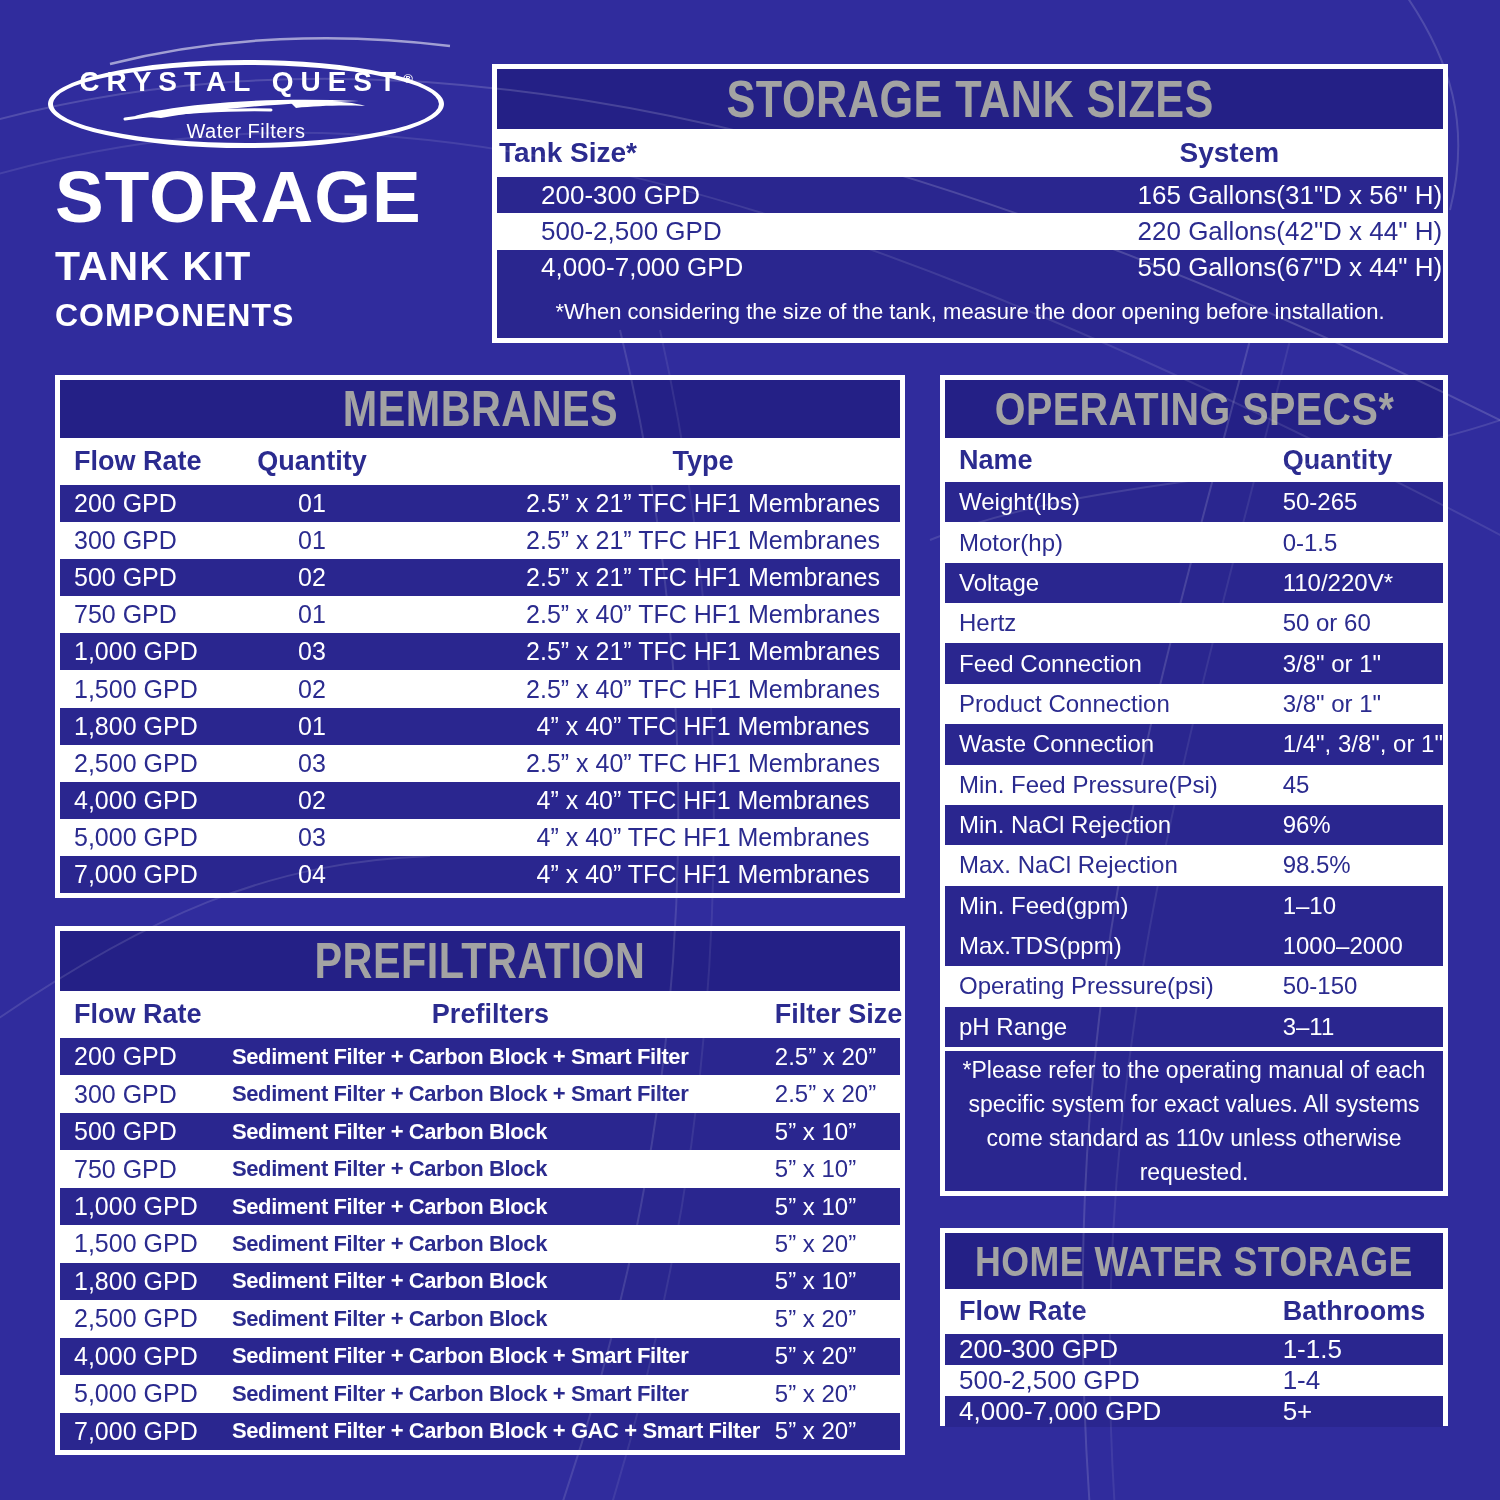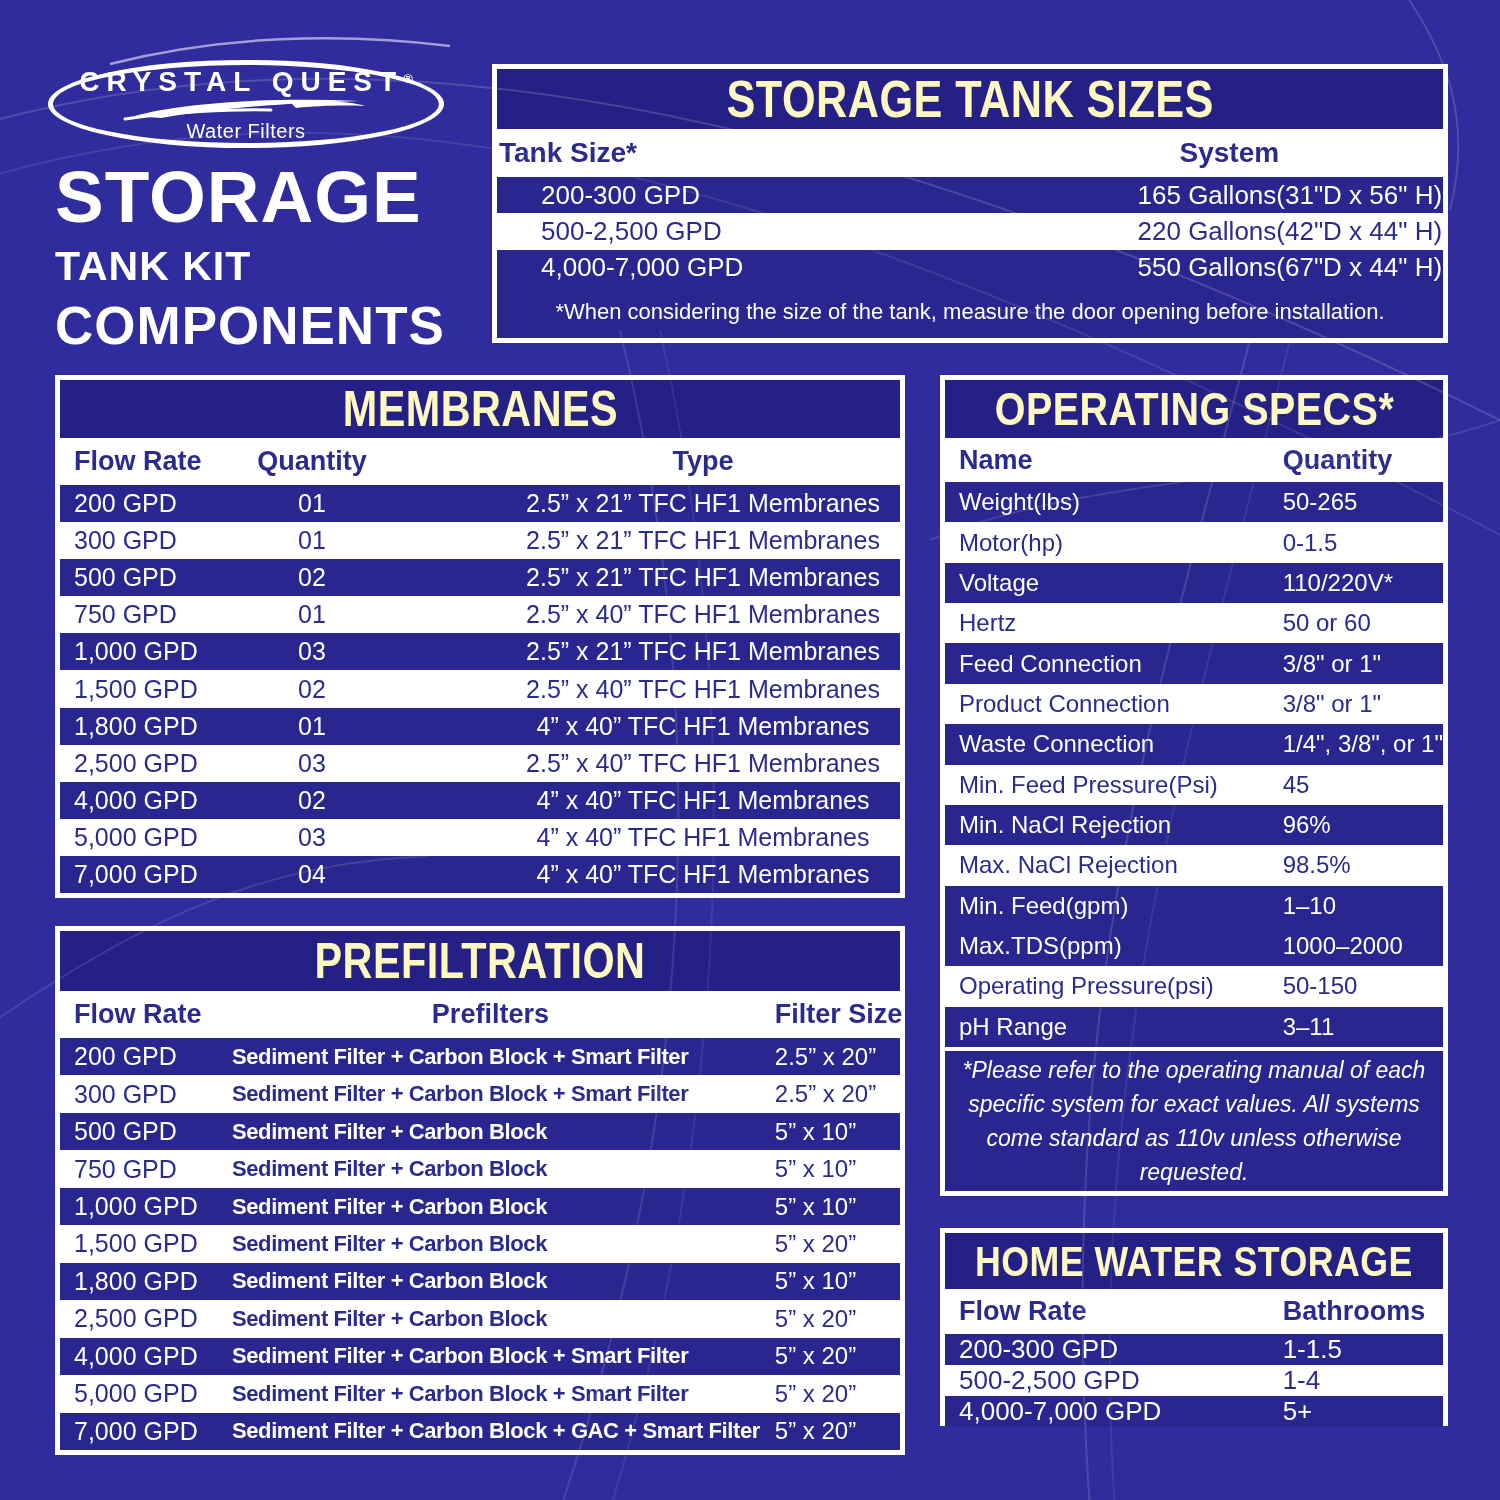--- a/index.html
+++ b/index.html
@@ -21,26 +21,26 @@
         align-items:center;justify-content:center;color:#fff;z-index:5;}
   .logo .brand{font-weight:700;font-size:28px;letter-spacing:7px;line-height:1;white-space:nowrap;}
   .logo .brand sup{font-size:13px;letter-spacing:0;vertical-align:8px;}
   .logo .swoosh{margin:1px 0 0 0;}
   .logo .tagline{font-size:20px;line-height:1;margin-top:0px;letter-spacing:.5px;}
 
   
   .page-title{position:absolute;left:55px;top:160px;color:#fff;z-index:5;}
   .page-title .t1{font-size:73px;font-weight:700;line-height:1.0;letter-spacing:1px;}
   .page-title .t2{font-size:41px;font-weight:700;line-height:1.0;margin-top:13px;letter-spacing:1px;}
-  .page-title .t3{font-size:53px;font-weight:700;line-height:1.0;margin-top:12px;letter-spacing:1px;}
+  .page-title .t3{font-size:32px;font-weight:700;line-height:1.0;margin-top:12px;letter-spacing:1px;}
 
   
   .panel{position:absolute;box-sizing:border-box;border:5px solid #fff;background:var(--row-dark);
          display:flex;flex-direction:column;z-index:4;}
-  .panel-title{background:var(--head-dark);color:#fef9c3;display:flex;align-items:center;
+  .panel-title{background:var(--head-dark);color:#a3a3a3;display:flex;align-items:center;
                justify-content:center;flex:0 0 auto;}
   .panel-title span{font-weight:700;display:inline-block;transform:scale(.94,1.12);
                     letter-spacing:.5px;white-space:nowrap;}
   .thead{background:#fff;color:var(--ink);font-weight:700;flex:0 0 auto;}
   .row{flex:1 1 0;}
   .row.dark{background:var(--row-dark);color:#fff;}
   .row.light{background:#fff;color:var(--ink);}
   .grid{display:grid;align-items:center;}
   .grid .c{display:flex;align-items:center;white-space:nowrap;}
 
@@ -81,21 +81,21 @@
   .p-ops{left:940px;top:375px;width:508px;height:821px;}
   .p-ops .panel-title{height:58px;font-size:42px;}
   .p-ops .thead{height:44px;font-size:27px;}
   .p-ops .row{font-size:24px;}
   .g-two{grid-template-columns:67% 33%;}
   .g-two .c1{padding-left:14px;}
   .g-two .c2{padding-left:4px;}
   .ops-divider{flex:0 0 4px;background:#fff;}
   .ops-footnote{flex:0 0 140px;background:var(--row-dark);color:#fff;display:flex;
                 align-items:center;justify-content:center;text-align:center;
-                font-size:23px;line-height:34px;padding:0 6px;font-style:italic;}
+                font-size:23px;line-height:34px;padding:0 6px;}
 
   
   .p-home{left:940px;top:1228px;width:508px;height:198px;}
   .p-home .panel-title{height:56px;font-size:38px;}
   .p-home .thead{height:45px;font-size:27px;}
   .p-home .row{font-size:26px;}
 </style>
 </head>
 <body>
 

